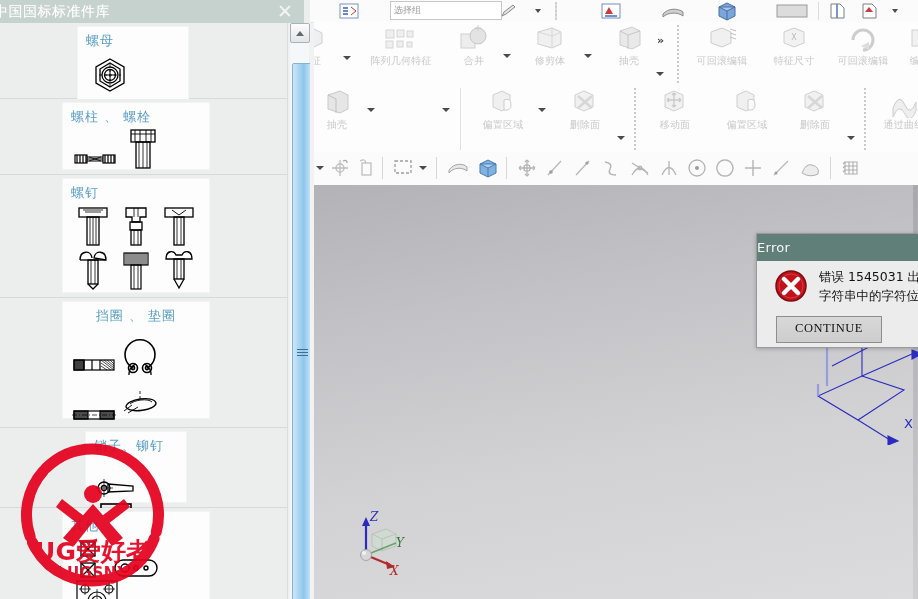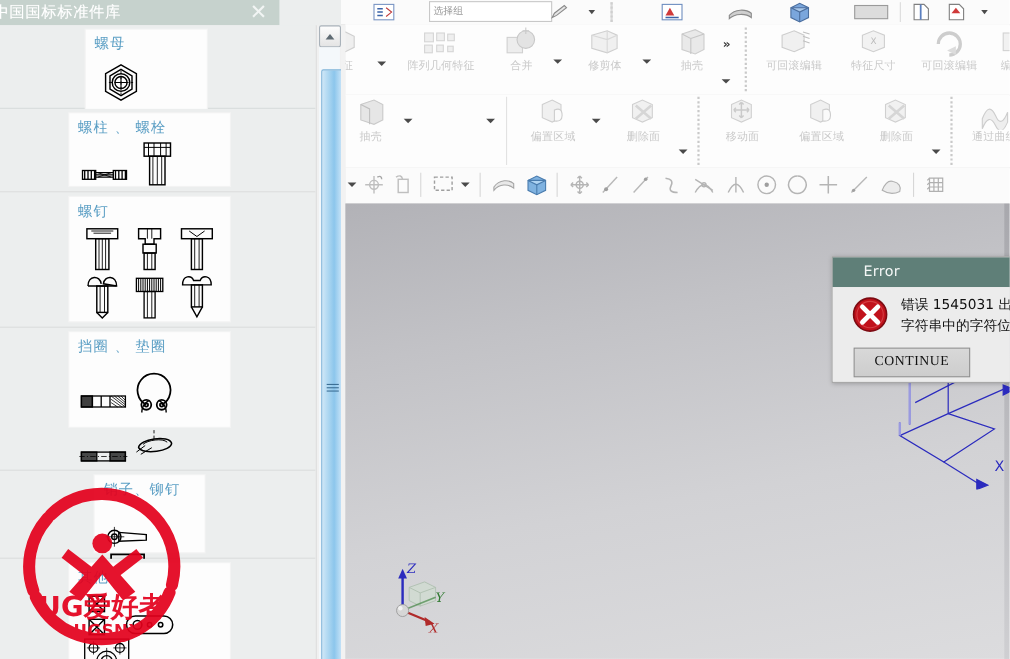--- a/index.html
+++ b/index.html
@@ -10,21 +10,21 @@
     background:#ffffff;-webkit-font-smoothing:antialiased;
   }
   #root{position:absolute;inset:0;width:918px;height:599px;overflow:hidden;}
 
   
   #left-panel{
     position:absolute;left:0;top:0;width:310px;height:599px;
     background:#eceeee;overflow:hidden;
   }
   #lp-titlebar{
-    position:absolute;left:0;top:0;width:254px;height:23px;
+    position:absolute;left:0;top:0;width:304px;height:23px;
     background:#c6d2cd;
   }
   #lp-title{
     position:absolute;left:-6px;top:2px;width:270px;height:19px;
     color:#ffffff;font-size:14px;line-height:19px;
     font-family:"DejaVu Sans","Liberation Sans",sans-serif;
     letter-spacing:.5px;white-space:nowrap;overflow:hidden;
     text-shadow:0 0 1px rgba(255,255,255,.4);
   }
   #lp-close{
@@ -187,21 +187,21 @@
     position:absolute;left:446px;top:233px;width:372px;height:113px;
     background:#ececec;border:1px solid #9a9a9a;
     box-shadow:0 1px 4px rgba(0,0,0,.22);
     font-family:"DejaVu Sans","Liberation Sans",sans-serif;
   }
   #dlg-title{
     position:absolute;left:0;top:0;width:372px;height:27px;
     background:#5f7f78;
   }
   #dlg-title-text{
-    position:absolute;left:28px;top:4px;color:#f4f7f6;font-size:13px;
+    position:absolute;left:0;top:4px;color:#f4f7f6;font-size:13px;
     line-height:19px;letter-spacing:.3px;
   }
   #dlg-body{
     position:absolute;left:0;top:27px;width:372px;height:86px;
     background:#ececec;
   }
   #dlg-err-icon{
     position:absolute;left:17px;top:8px;width:34px;height:34px;
   }
   #dlg-msg{
@@ -366,21 +366,21 @@
                   <path d="M18 13 v20 M22 13 v20" stroke-width="0.8"></path>
                   <path d="M15 33 l5 9 l5 -9"></path>
                 </g>
               </svg>
             </div>
           </div>
         </div>
       </div>
 
       <div class="lp-section" style="height:130px;">
-        <div class="lp-card" style="width:146px;margin-left:63px;height:86px;">
+        <div class="lp-card" style="width:146px;margin-left:63px;height:116px;text-align:center;">
           <div class="lp-card-title">挡圈 、 垫圈</div>
           <div class="lp-icons">
             <div class="lp-icon" style="width:46px;height:48px;">
               <svg width="44" height="20" viewBox="0 0 44 20">
                 <g stroke="#000" fill="none" stroke-width="1.2">
                   <rect x="2" y="5" width="40" height="10"></rect>
                   <rect x="2" y="5" width="10" height="10" fill="#000" fill-opacity=".75"></rect>
                   <path d="M12 5v10 M20 5v10 M28 5v10"></path>
                   <path d="M29 5 l13 10 M32 5 l10 8 M35 5 l7 6 M38 5 l4 4 M29 8 l10 7 M29 11 l6 4" stroke-width="0.7"></path>
                 </g>

